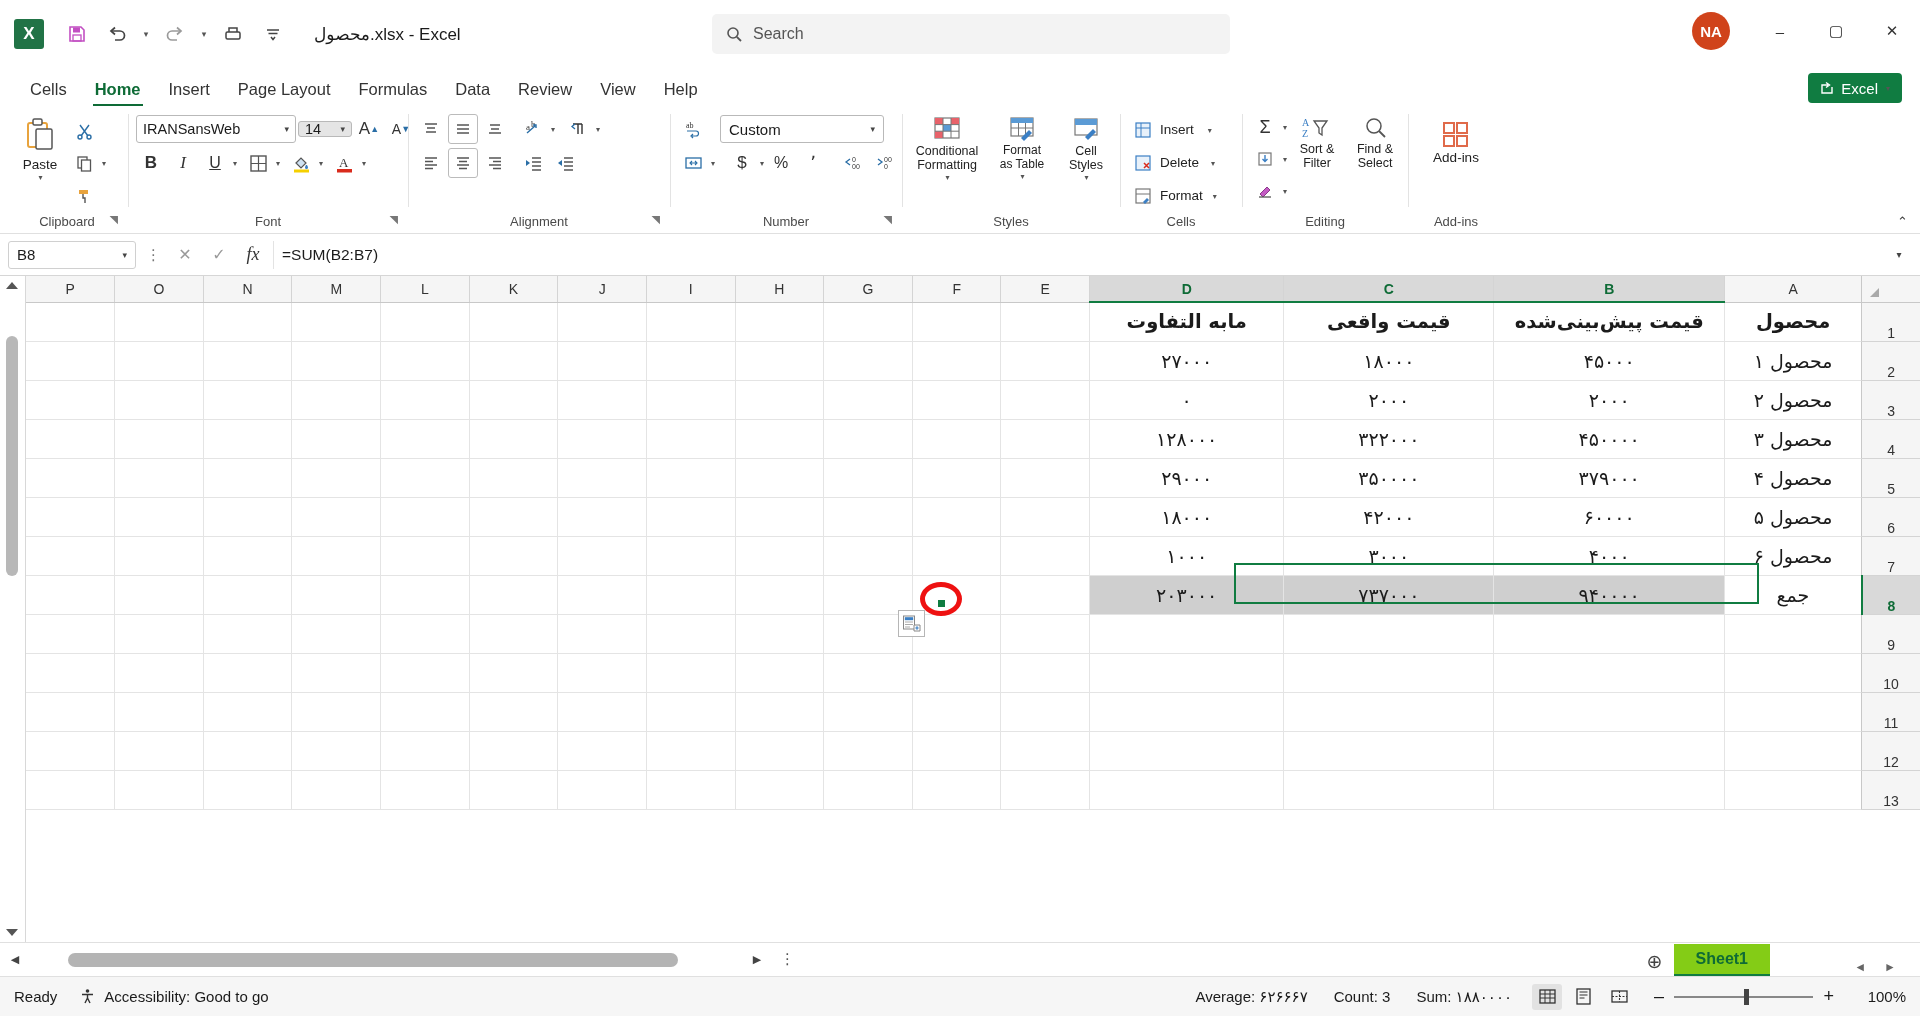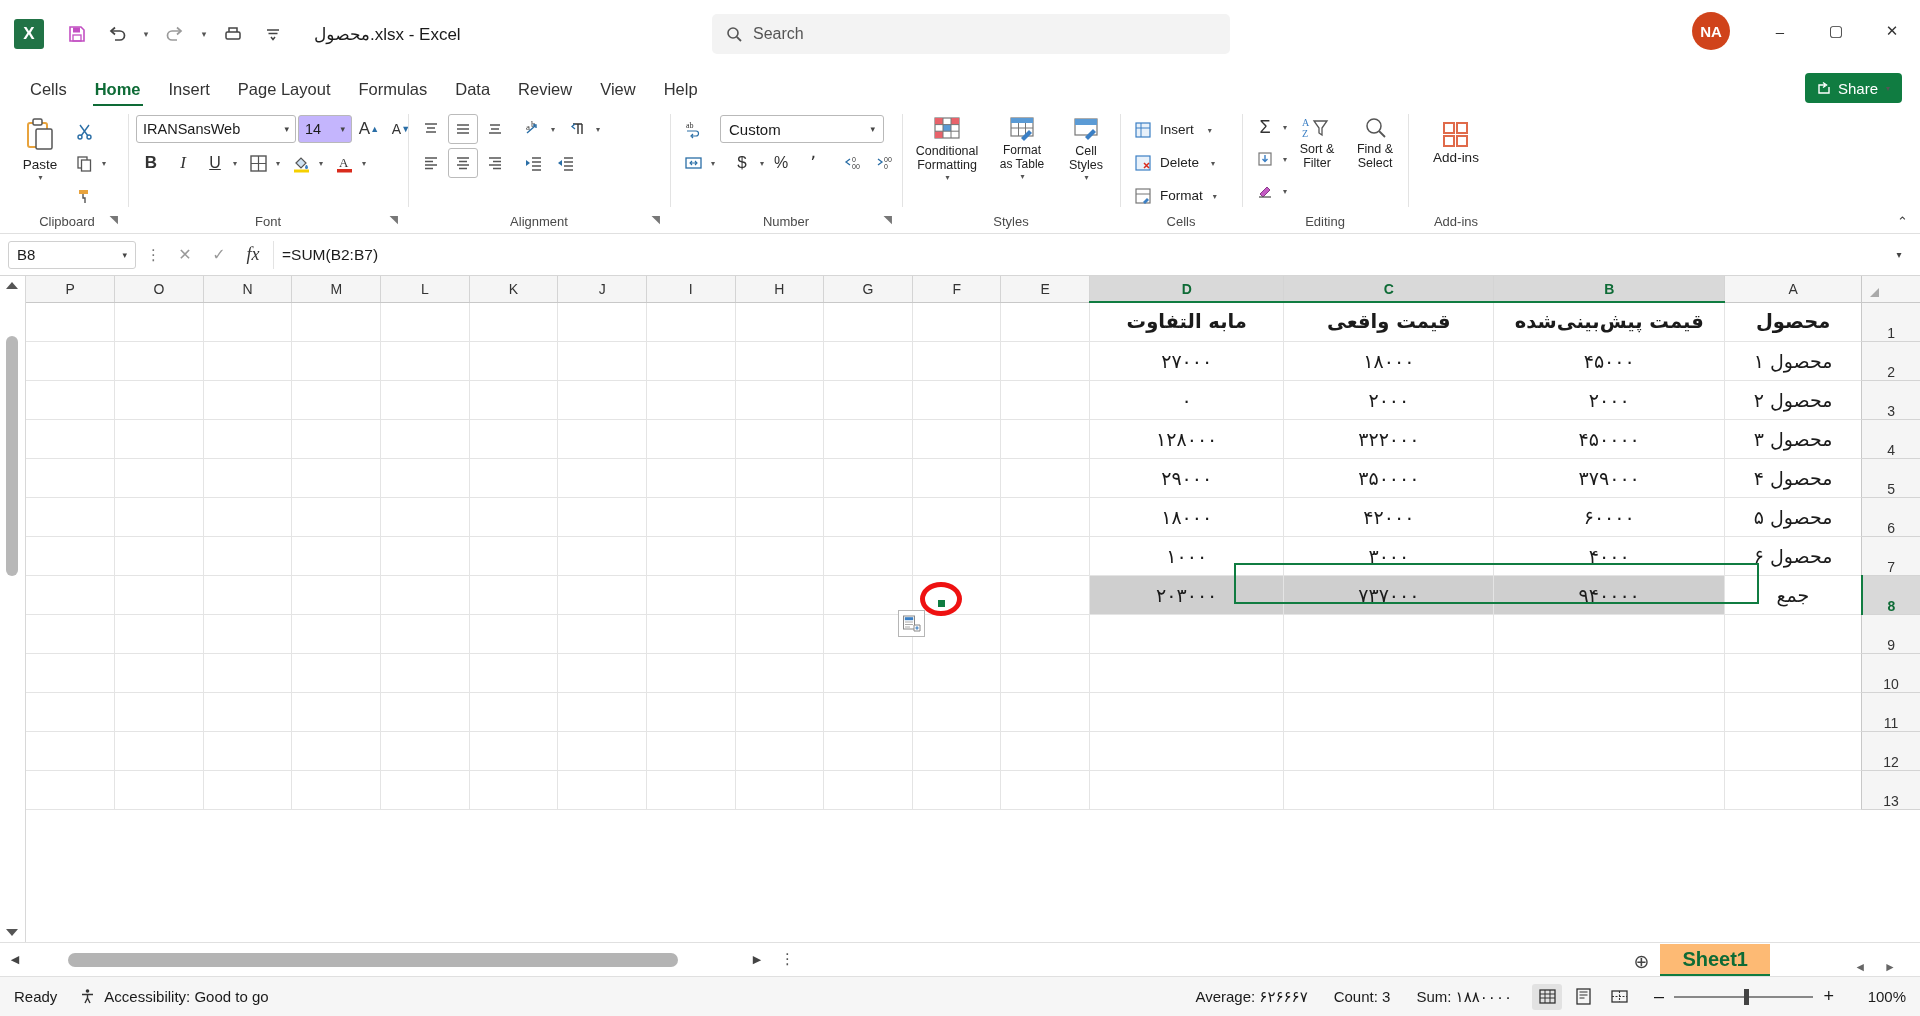--- a/index.html
+++ b/index.html
@@ -91,22 +91,22 @@
   }
   .caret { font-size: 8px; color: #555; margin-left: 1px; }
   .col { display: flex; flex-direction: column; gap: 2px; }
   .row { display: flex; align-items: center; gap: 2px; }
 
   .font-name {
     width: 160px; height: 28px; border: 1px solid #b9b9b9; border-radius: 3px;
     display: flex; align-items: center; padding: 0 6px; font-size: 14.5px; color: #1b1b1b; background: #fff;
   }
   .font-size {
-    width: 54px; height: 28px; border: 1px solid #b9b9b9; border-radius: 3px;
-    display: flex; align-items: center; padding: 0 6px; font-size: 14.5px; color: #1b1b1b; background: #c4b5fd;
+    width: 54px; height: 16px; border: 1px solid #b9b9b9; border-radius: 3px;
+    display: flex; align-items: center; padding: 0 6px; font-size: 14.5px; color: #1b1b1b; background: #e5e5e5;
   }
   .combo-caret { margin-left: auto; font-size: 9px; color: #444; }
   .numfmt {
     width: 164px; height: 28px; border: 1px solid #b9b9b9; border-radius: 3px;
     display: flex; align-items: center; padding: 0 8px; font-size: 15px; color: #1b1b1b; background: #fff;
   }
   .lbl2 { font-size: 13.5px; color: #222; line-height: 1.15; }
   .ribbon-collapse { position: absolute; right: 12px; bottom: 4px; font-size: 13px; color: #444; }
 
   
@@ -190,22 +190,22 @@
   .hsbar {
     flex: 0 0 34px; display: flex; align-items: center; background: #fff; border-top: 1px solid #e0e0e0;
     position: relative;
   }
   .hsb-arrow { width: 30px; height: 30px; display:flex; align-items:center; justify-content:center; font-size: 11px; color: #444; }
   .hsb-track { position: relative; height: 14px; flex: 0 0 710px; margin-left: 2px; }
   .hsb-thumb { position: absolute; left: 36px; top: 0; width: 610px; height: 14px; background: #b4b4b4; border-radius: 7px; }
   .sheet-tabs { position: absolute; right: 150px; bottom: 0; display: flex; align-items: flex-end; height: 34px; gap: 4px; }
   .add-sheet { width: 30px; height: 30px; display: flex; align-items: center; justify-content: center; font-size: 19px; color: #444; }
   .sheet-tab {
-    height: 32px; padding: 0 22px; display: flex; align-items: center; font-size: 20px;
-    color: #0e6b36; font-weight: 600; border-bottom: 2.5px solid #107c41; background: #fdba74;
+    height: 32px; padding: 0 22px; display: flex; align-items: center; font-size: 16px;
+    color: #0e6b36; font-weight: 600; border-bottom: 2.5px solid #107c41; background: #84cc16;
   }
   .tabnav { position: absolute; right: 24px; bottom: 2px; display: flex; gap: 18px; font-size: 12px; color: #666; }
   .vdots { position: absolute; left: 780px; bottom: 8px; color: #555; font-size: 15px; letter-spacing: 0; }
 
   .statusbar {
     flex: 0 0 40px; background: #f6f6f6; border-top: 1px solid #e0e0e0;
     display: flex; align-items: center; padding: 0 14px; font-size: 15px; color: #1b1b1b; position: relative;
   }
   .sb-left { display: flex; align-items: center; gap: 22px; }
   .sb-right { margin-left: auto; display: flex; align-items: center; gap: 20px; }
@@ -287,21 +287,21 @@
     <div class="tab">Page Layout</div>
     <div class="tab">Formulas</div>
     <div class="tab">Data</div>
     <div class="tab">Review</div>
     <div class="tab">View</div>
     <div class="tab">Help</div>
     <div class="share-btn">
       <svg width="14" height="14" viewBox="0 0 14 14">
           <path d="M2 9V4h6M6 1.5 9.5 4 6 6.5M2 9v3h10V6" fill="none" stroke="#fff" stroke-width="1.4"></path>
         </svg>
-      <span>Share</span>
+      <span>Excel</span>
       <span class="caret">▾</span>
     </div>
   </div>
 
   <div class="ribbon">
 
     <div class="rgroup" style="width:122px">
       <div class="rgroup-body">
         <div class="big-btn" style="padding-top:2px">
           <svg width="34" height="40" viewBox="0 0 34 40">

